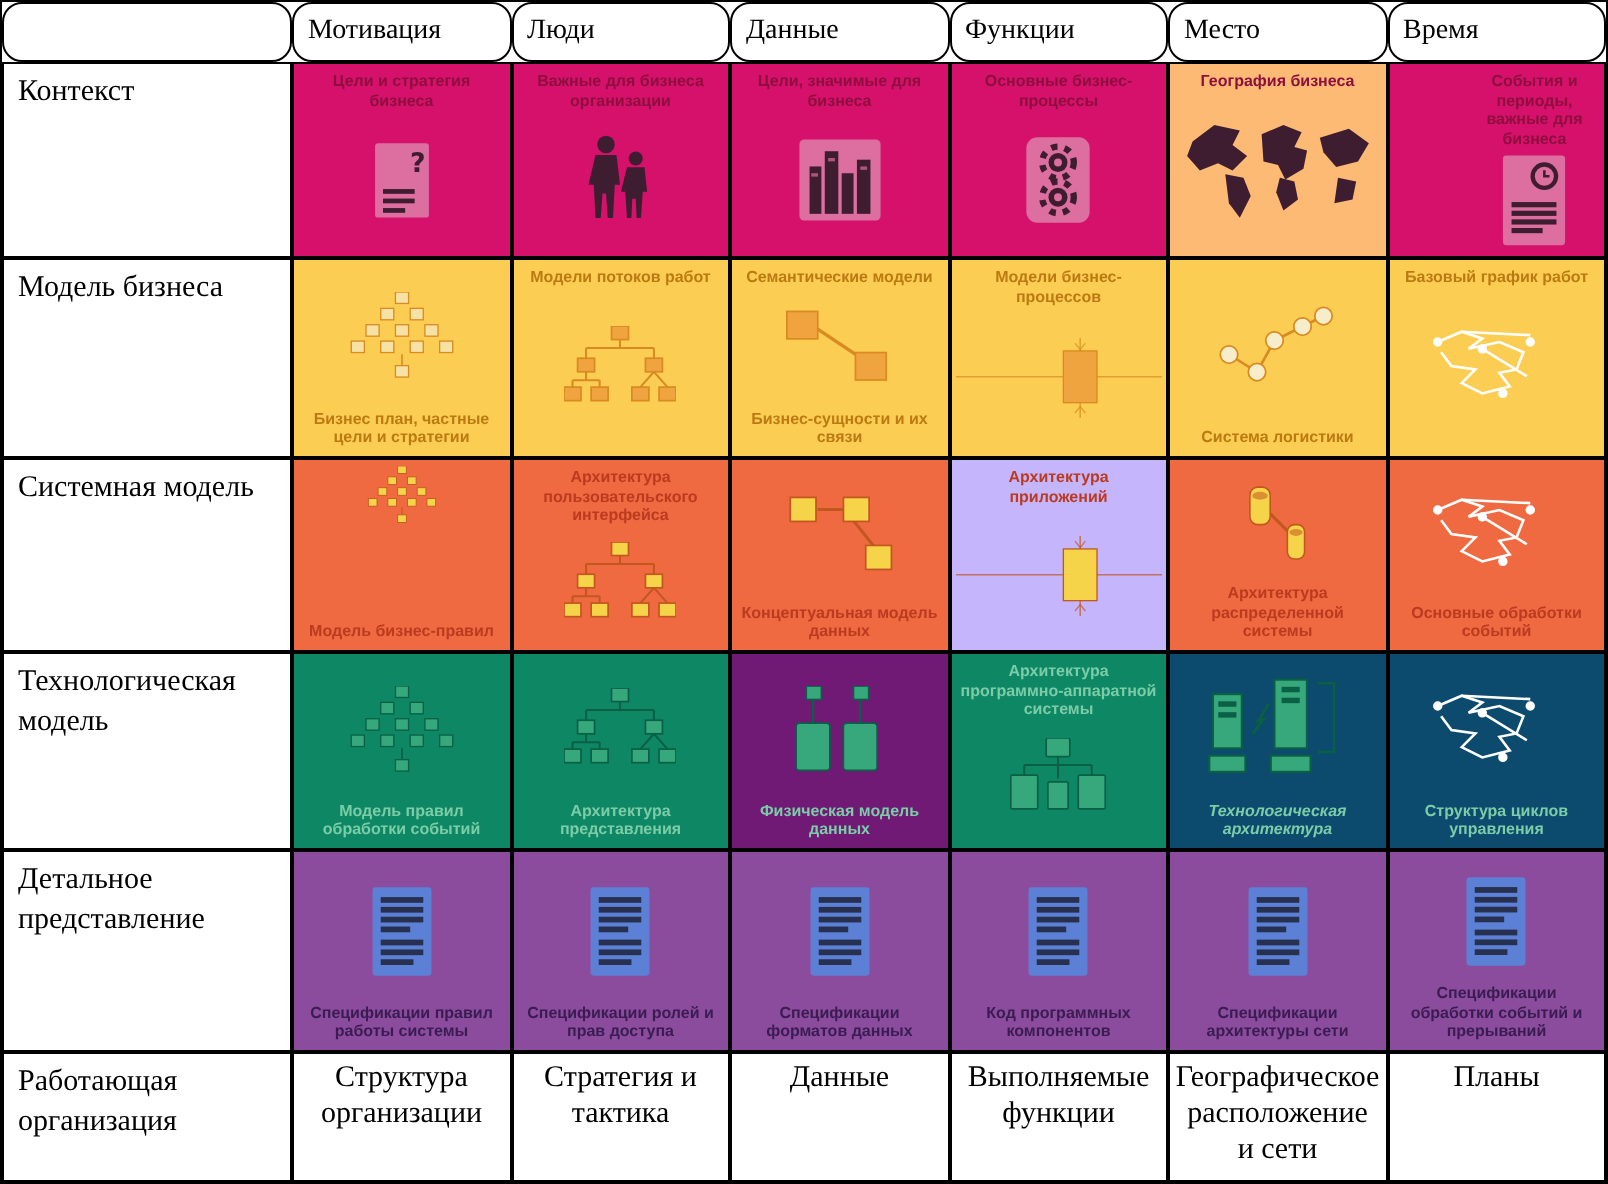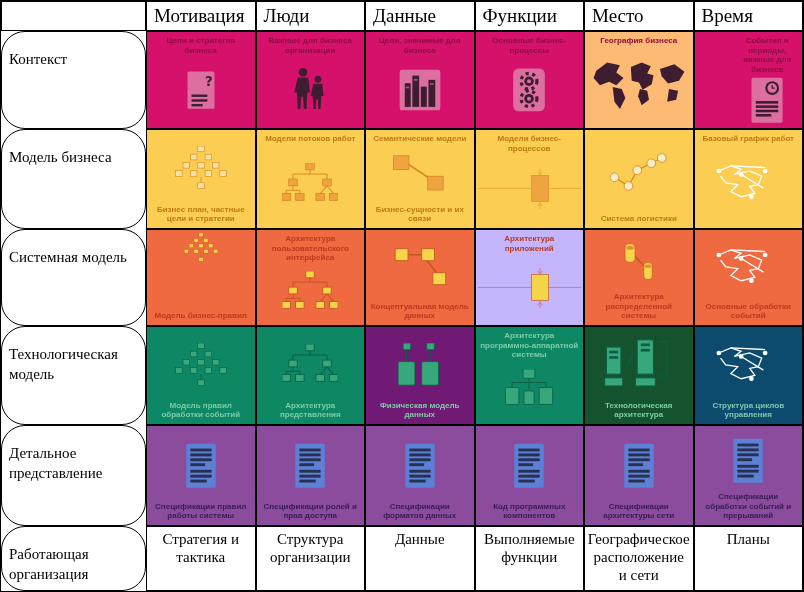--- a/index.html
+++ b/index.html
@@ -5,22 +5,22 @@
   html,body{margin:0;padding:0;background:#fff;}
   .frame{width:804px;height:592px;box-sizing:border-box;}
   .grid{
     display:grid;width:804px;height:592px;box-sizing:border-box;
     grid-template-columns:145px repeat(6,1fr);
     grid-template-rows:30px 98px 100px 97px 99px 101px 1fr;
     border:1px solid #000;background:#fff;
     font-family:"Liberation Serif","DejaVu Serif",serif;color:#000;
   }
   .cell{border:1px solid #000;box-sizing:border-box;overflow:hidden;background:#fff;}
-  .hcell{display:flex;align-items:center;padding:1px 7px;font-size:19px;}
-  .label-cell{padding:17px 7px;font-size:15px;line-height:1.35;border-radius:24px;}
+  .hcell{display:flex;align-items:center;padding:1px 7px;font-size:14px;border-radius:10px;}
+  .label-cell{padding:4px 7px;font-size:15px;line-height:1.35;}
   .footer-cell{display:flex;justify-content:center;align-items:flex-start;padding:3px 3px;font-size:15px;text-align:center;line-height:1.2;}
   .tile{
     display:flex;flex-direction:column;
     font-family:"Liberation Sans","DejaVu Sans",sans-serif;
     font-size:8px;font-weight:bold;text-align:center;line-height:1.2;
     padding:3px 2px;
   }
   .tile-top{padding:1px 2px 0 2px;}
   .tile-bottom{padding:0 2px 1px 2px;}
   .tile-icon{flex:1;display:flex;align-items:center;justify-content:center;min-height:0;}
@@ -378,21 +378,21 @@
             </g>
             <g fill="#36A87B" stroke="#0A5F45" stroke-width="1">
               <rect x="25" y="0" width="14" height="11" rx="1"></rect>
               <rect x="4" y="22" width="16" height="20" rx="1"></rect>
               <rect x="44" y="22" width="16" height="20" rx="1"></rect>
               <rect x="26" y="26" width="12" height="16" rx="1"></rect>
             </g>
           </svg>
         </div>
       </div>
-      <div class="cell tile" style="background: #14532d; color: rgb(123, 204, 167);">
+      <div class="cell tile" style="background: #0c4a6e; color: rgb(123, 204, 167); font-style: italic;">
         <div class="tile-icon">
           <svg width="76" viewBox="0 0 84 60">
             <g fill="#36A87B" stroke="#0A5F45" stroke-width="1.2">
               <rect x="6" y="10" width="16" height="30"></rect>
               <rect x="40" y="2" width="18" height="38"></rect>
               <rect x="4" y="44" width="20" height="9"></rect>
               <rect x="38" y="44" width="22" height="9"></rect>
             </g>
             <path d="M64 4 h9 v38 h-9" stroke="#0A5F45" fill="none" stroke-width="1.4"></path>
             <path d="M28 32 l6 -8 -3 1 6 -10" stroke="#0A5F45" stroke-width="1.6" fill="none"></path>
@@ -517,24 +517,24 @@
               <rect x="9" y="34" width="26" height="3.5"></rect>
               <rect x="9" y="40" width="26" height="3.5"></rect>
               <rect x="9" y="46" width="20" height="3.5"></rect>
             </g>
           </svg>
         </div>
         <div class="tile-bottom">Спецификации обработки событий и прерываний</div>
       </div>
       <div class="cell label-cell">Работающая организация</div>
       <div class="cell footer-cell">
+        <span>Структура организации</span>
+      </div>
+      <div class="cell footer-cell">
         <span>Стратегия и тактика</span>
-      </div>
-      <div class="cell footer-cell">
-        <span>Структура организации</span>
       </div>
       <div class="cell footer-cell">
         <span>Данные</span>
       </div>
       <div class="cell footer-cell">
         <span>Выполняемые функции</span>
       </div>
       <div class="cell footer-cell">
         <span>Географическое расположение и сети</span>
       </div>

